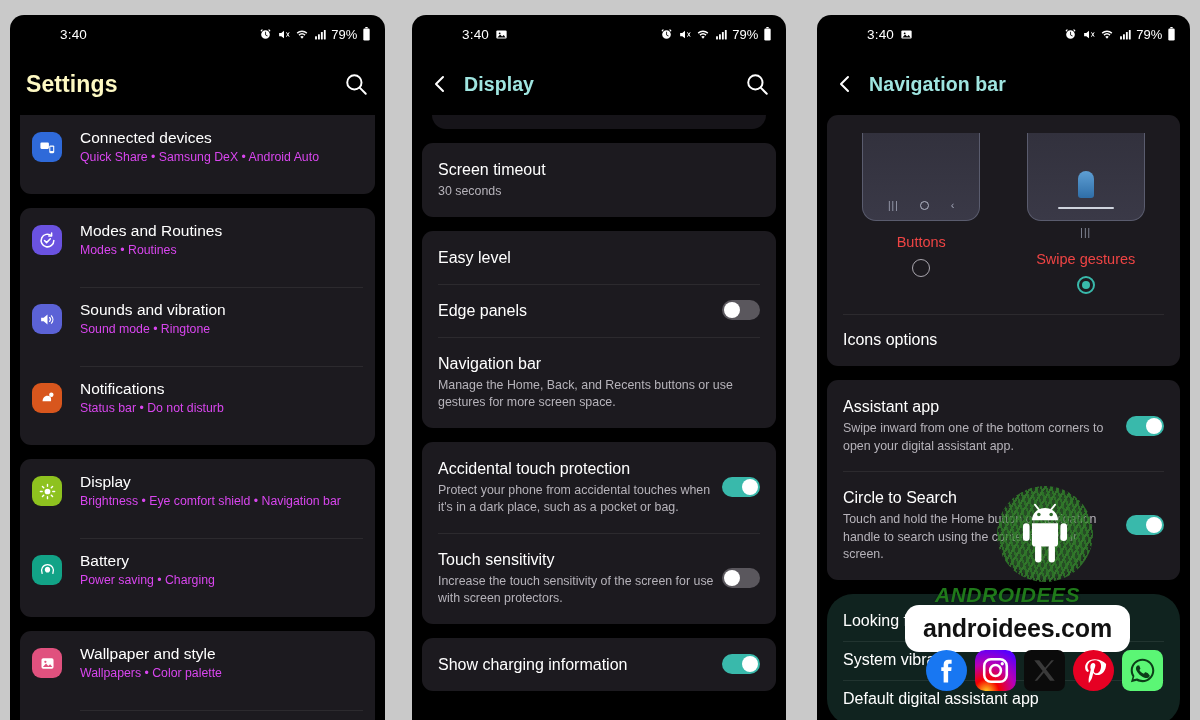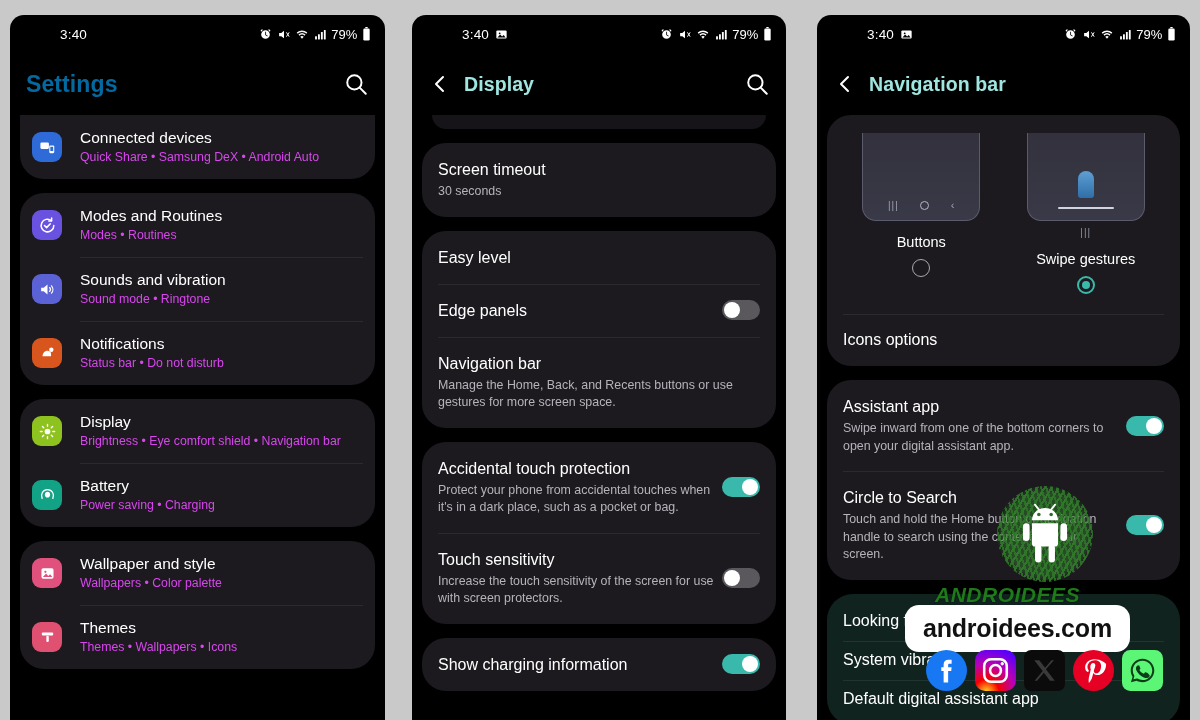--- a/index.html
+++ b/index.html
@@ -40,45 +40,45 @@
   .ico { display:inline-block; line-height:0; }
 
   
   .appbar {
     display:flex; align-items:center;
     height:56px;
     padding:0 16px;
     color:#fff;
   }
   .appbar.big { height:62px; }
-  .title-lg { font-size:23px; font-weight:700; color:#0369a1; letter-spacing:.1px; }
+  .title-lg { font-size:23px; font-weight:700; color:#fef9c3; letter-spacing:.1px; }
   .title-sm { font-size:19.5px; font-weight:700; color:#9fe5e0; letter-spacing:.1px; }
   .back-chev { width:24px; height:24px; margin-right:12px; flex:none; }
   .search-btn { margin-left:auto; width:26px; height:26px; flex:none; }
 
   
   .scroll { padding:0 10px; }
   .card {
     background:#1c1a1f;
-    border-radius:24px;
+    border-radius:11px;
     margin-bottom:14px;
     overflow:hidden;
   }
   .card.clip-top { border-top-left-radius:0; border-top-right-radius:0; }
   .stub {
     background:#161419;
     border-radius:0 0 26px 26px;
     height:14px;
     margin:0 10px 14px 10px;
   }
 
   
   .srow {
     display:flex; align-items:center;
-    padding:13px 14px 13px 12px;
+    padding:13px 14px 28px 12px;
     position:relative;
   }
   .srow + .srow::before {
     content:""; position:absolute; top:0; left:60px; right:12px;
     height:1px; background:rgba(255,255,255,.07);
   }
   .sicon {
     width:30px; height:30px; border-radius:9px; flex:none;
     margin-right:18px;
     display:flex; align-items:center; justify-content:center;
@@ -125,21 +125,21 @@
     position:absolute; left:50%; transform:translateX(-50%);
     bottom:22px; width:16px; height:27px;
     border-radius:8px 8px 3px 3px;
     background:linear-gradient(180deg,#5e9fd4 0%,#2f6ea8 100%);
   }
   .handle-bar {
     position:absolute; left:50%; transform:translateX(-50%);
     bottom:11px; width:56px; height:2.5px; border-radius:2px; background:#cfd4de;
   }
   .ticks3 { margin-top:6px; letter-spacing:1px; color:#8f93a3; font-size:10px; }
-  .navlabel { color:#ffffff; font-size:14.5px; margin-top:13px; }
+  .navlabel { color:#ef4444; font-size:14.5px; margin-top:13px; }
   .radio {
     margin-top:9px; width:18px; height:18px; border-radius:50%;
     border:1.5px solid #a9a6ae;
   }
   .radio.sel { border-color:#39b9ab; border-width:2px; display:flex; align-items:center; justify-content:center; }
   .radio.sel::after { content:""; width:8px; height:8px; border-radius:50%; background:#39b9ab; }
   .navdiv { height:1px; background:rgba(255,255,255,.07); margin:12px 16px 0 16px; }
 
   
   .tealcard { background:#10231f; border-radius:26px; overflow:hidden; }

